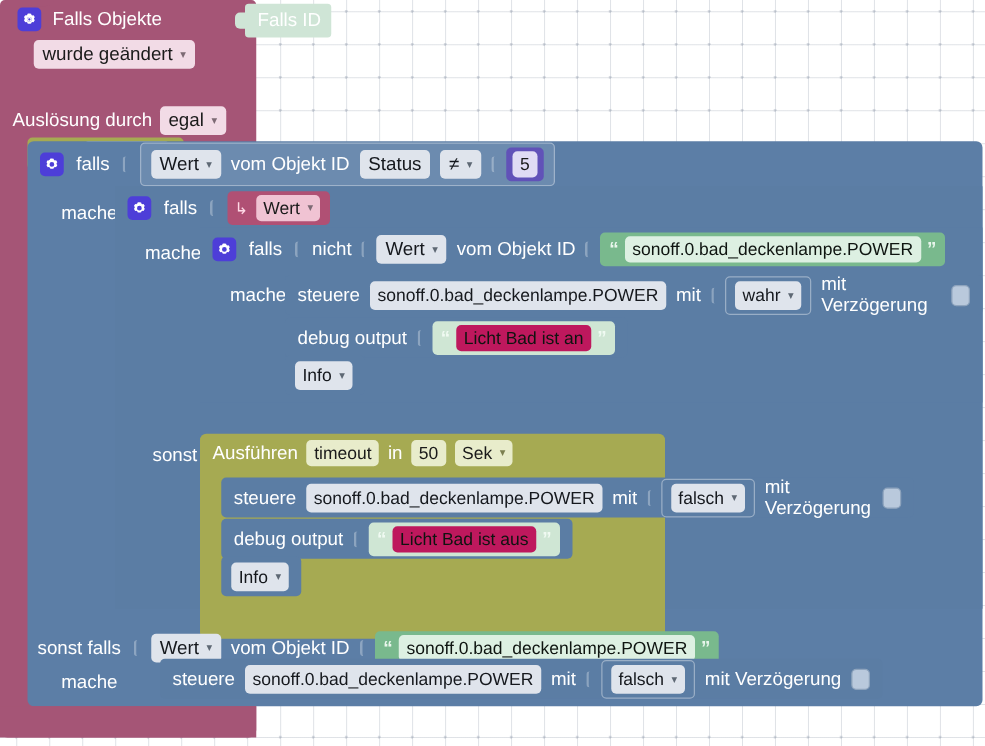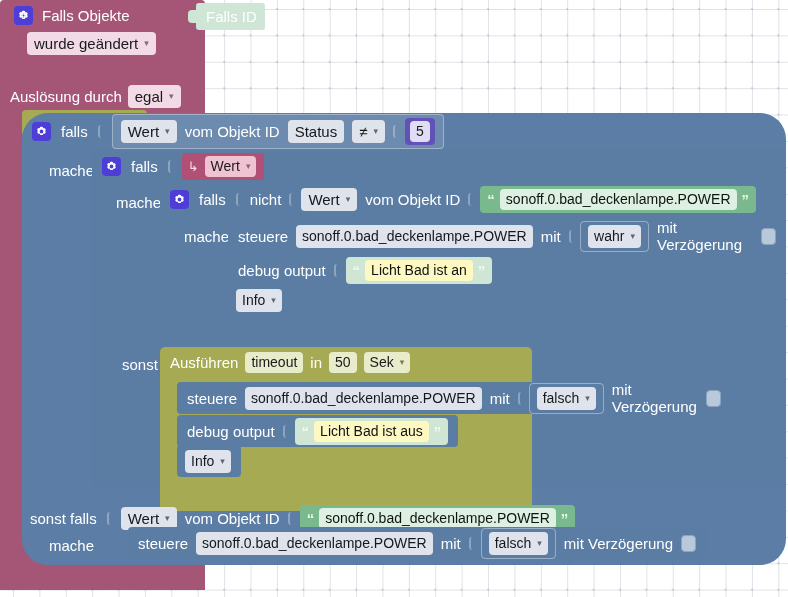--- a/index.html
+++ b/index.html
@@ -88,21 +88,21 @@
   .plug-left {
     position:absolute; left:-8px; top:7px; width:8px; height:13px;
     background:#cfe5d6; border-radius: 4px 0 0 4px;
   }
 
   
   .ctrl { background:#5c7ea6; border-radius:5px; }
   .ctrl-b { background:#5b7da4; }
   .ctrl-c { background:#5b7da4; }
 
-  #if1 { left: 22px; top: 113px; width: 764px; height: 452px; border-radius: 26px; }
+  #if1 { left: 22px; top: 113px; width: 764px; height: 452px; }
   #if1-hdr {
     position:absolute; left:0; top:0; height:36px; width:438px;
     display:flex; align-items:center; gap:10px; padding-left:10px;
     color:#fff; font-size:15px;
   }
   #if1-mache { position:absolute; left:27px; top:49px; color:#fff; font-size:15px; }
   #if1-sonstfalls { position:absolute; left:8px; top:392px; color:#fff; font-size:15px;
                     display:flex; align-items:center; gap:10px; }
   #if1-mache2 { position:absolute; left:27px; top:424px; color:#fff; font-size:15px; }
 
@@ -122,21 +122,21 @@
 
   .strblk {
     display:inline-flex; align-items:center; gap:5px;
     background:#79b98d; border-radius:4px; padding: 3px 7px;
   }
   .strblk .q { color:#e9f6ec; font-size:15px; font-weight:bold; line-height:1; }
   .strblk .field { background:#ddf0e2; color:#0e1410; font-size:14px; padding:1px 6px;}
 
   .strblk-pale { background:#cfe6d4; }
   .strblk-pale .q { color:#f0faf2; }
-  .strblk-pale .field { background:#fef9c3; }
+  .strblk-pale .field { background:#be185d; }
 
   
   .varblk {
     display:inline-flex; align-items:center; gap:6px;
     background:#b05074; border-radius:4px; padding: 3px 8px 3px 6px;
     color:#fff; font-size:15px;
   }
   .varblk .field { background:#f0c3d3; color:#1a1a1a; font-size:14px; padding:1px 6px; }
   .varblk .arr { font-size:13px; color:#ffd9e6; }
 

